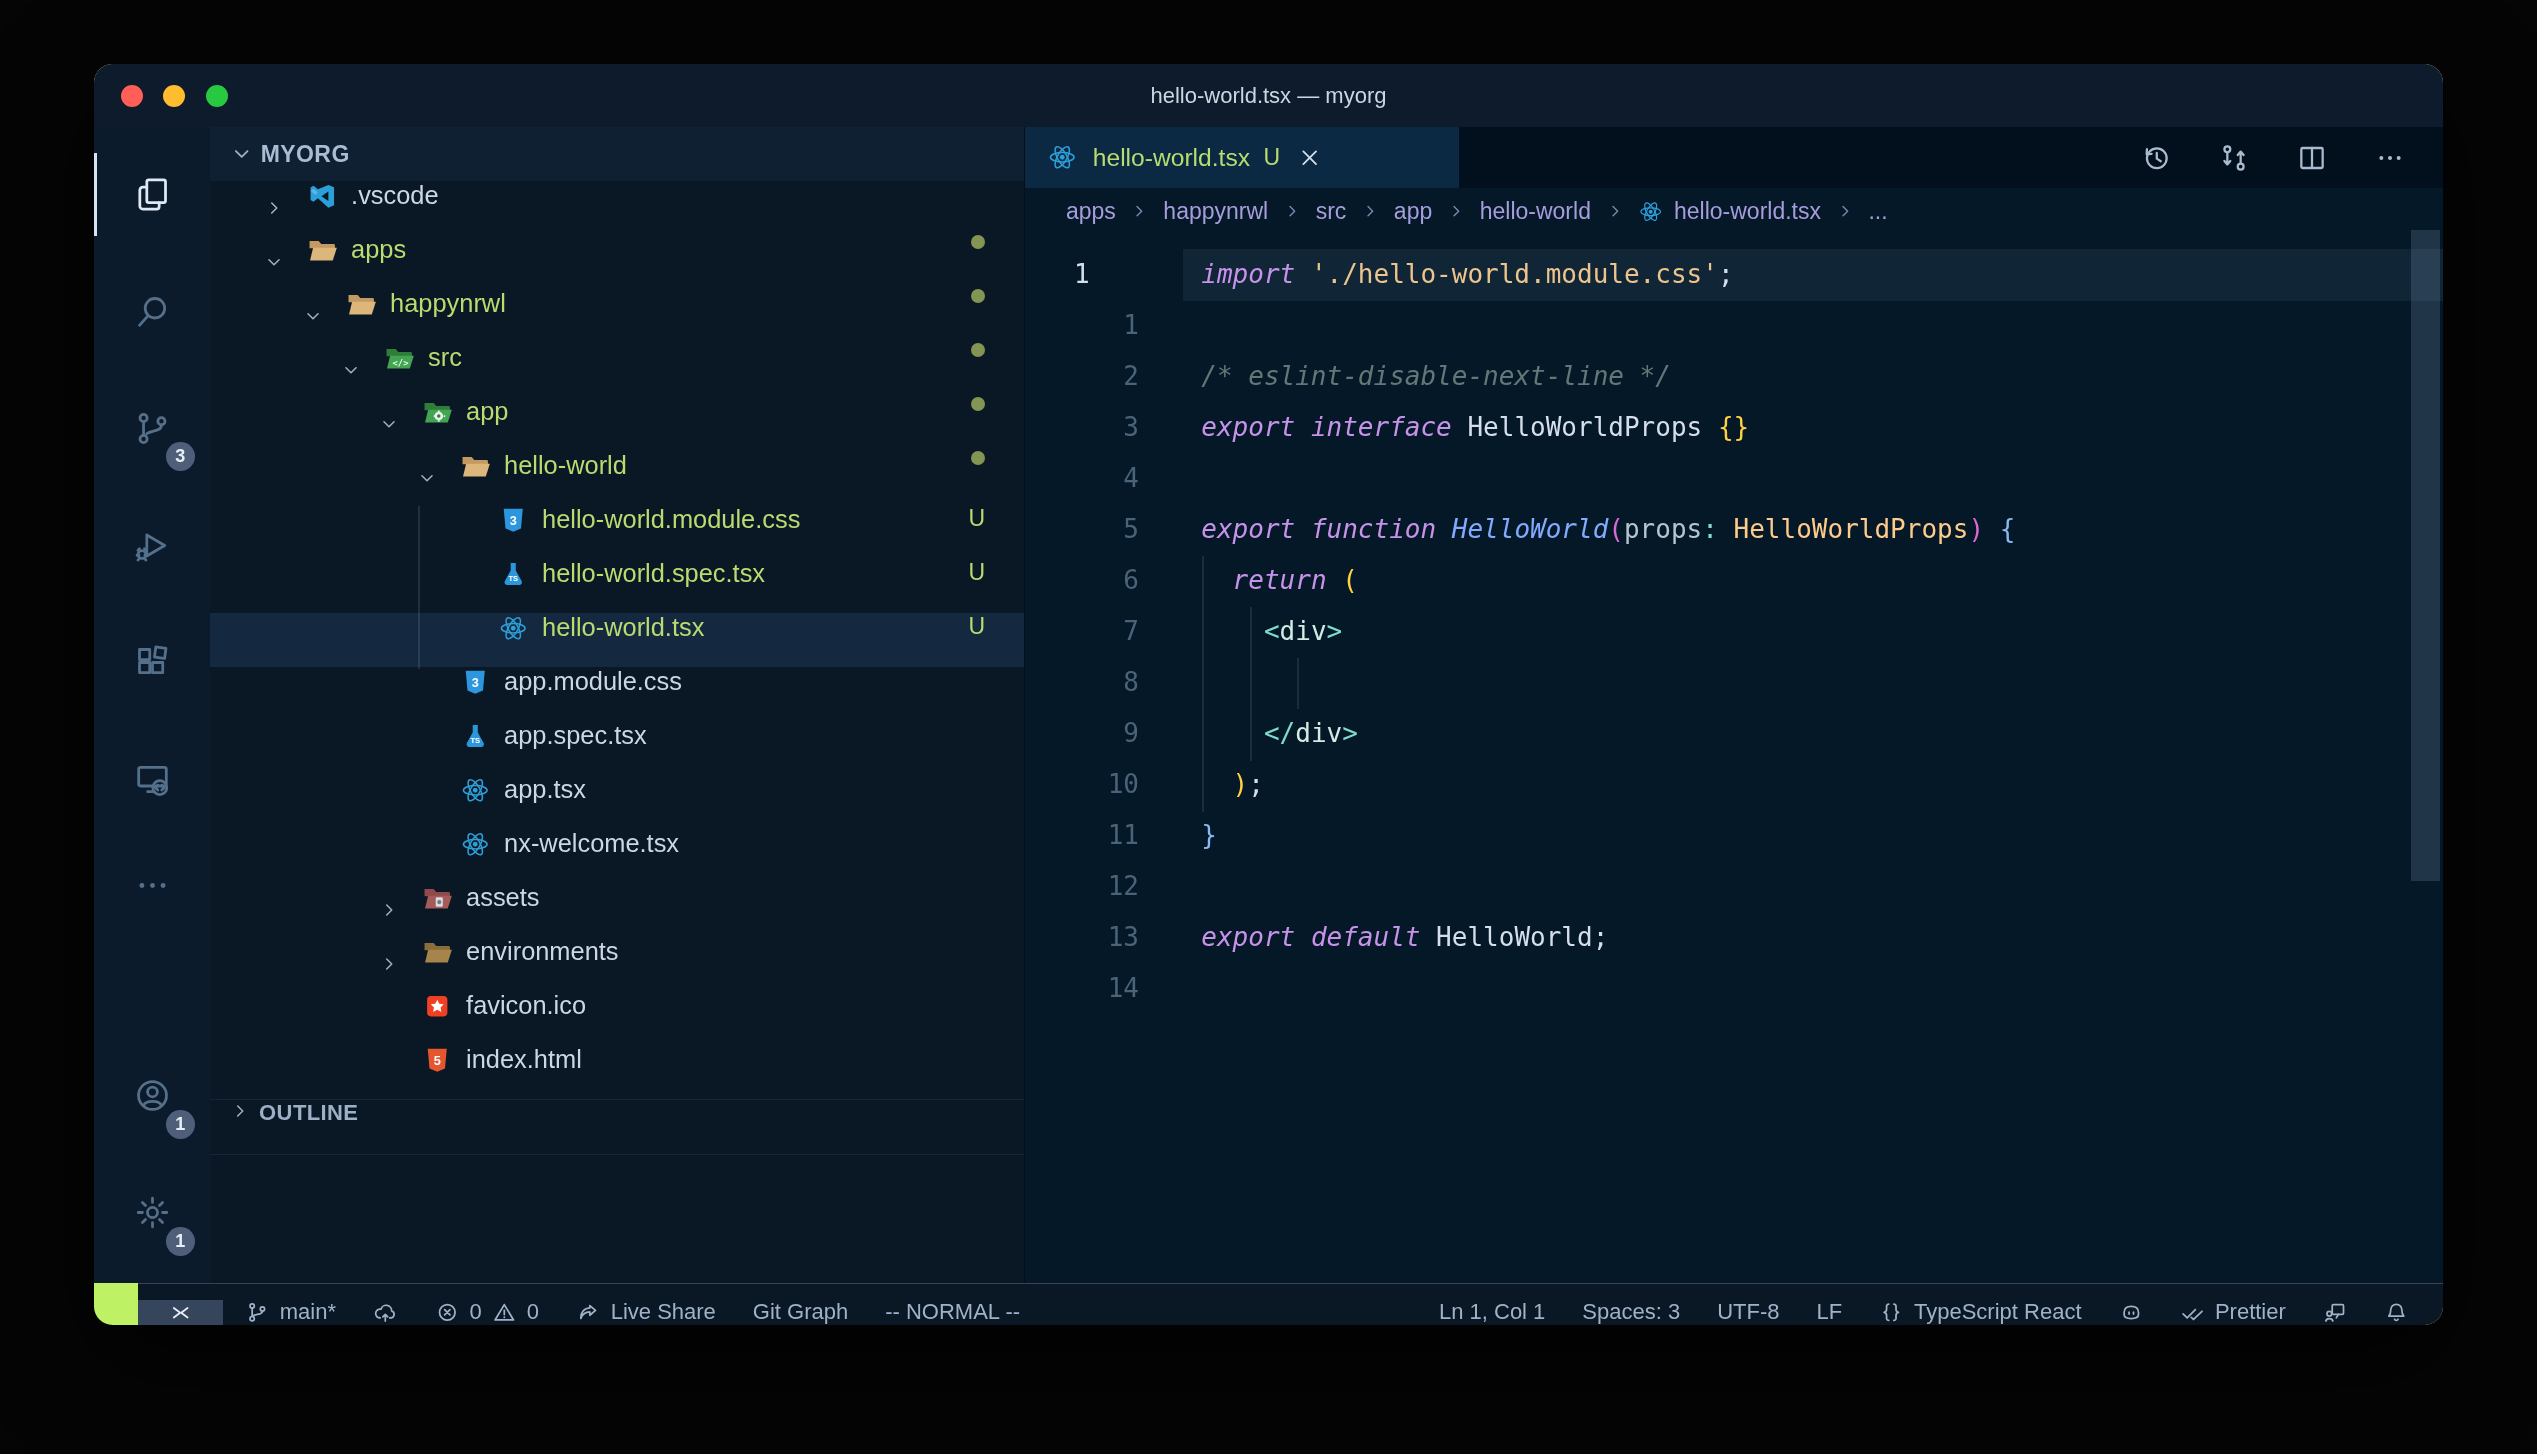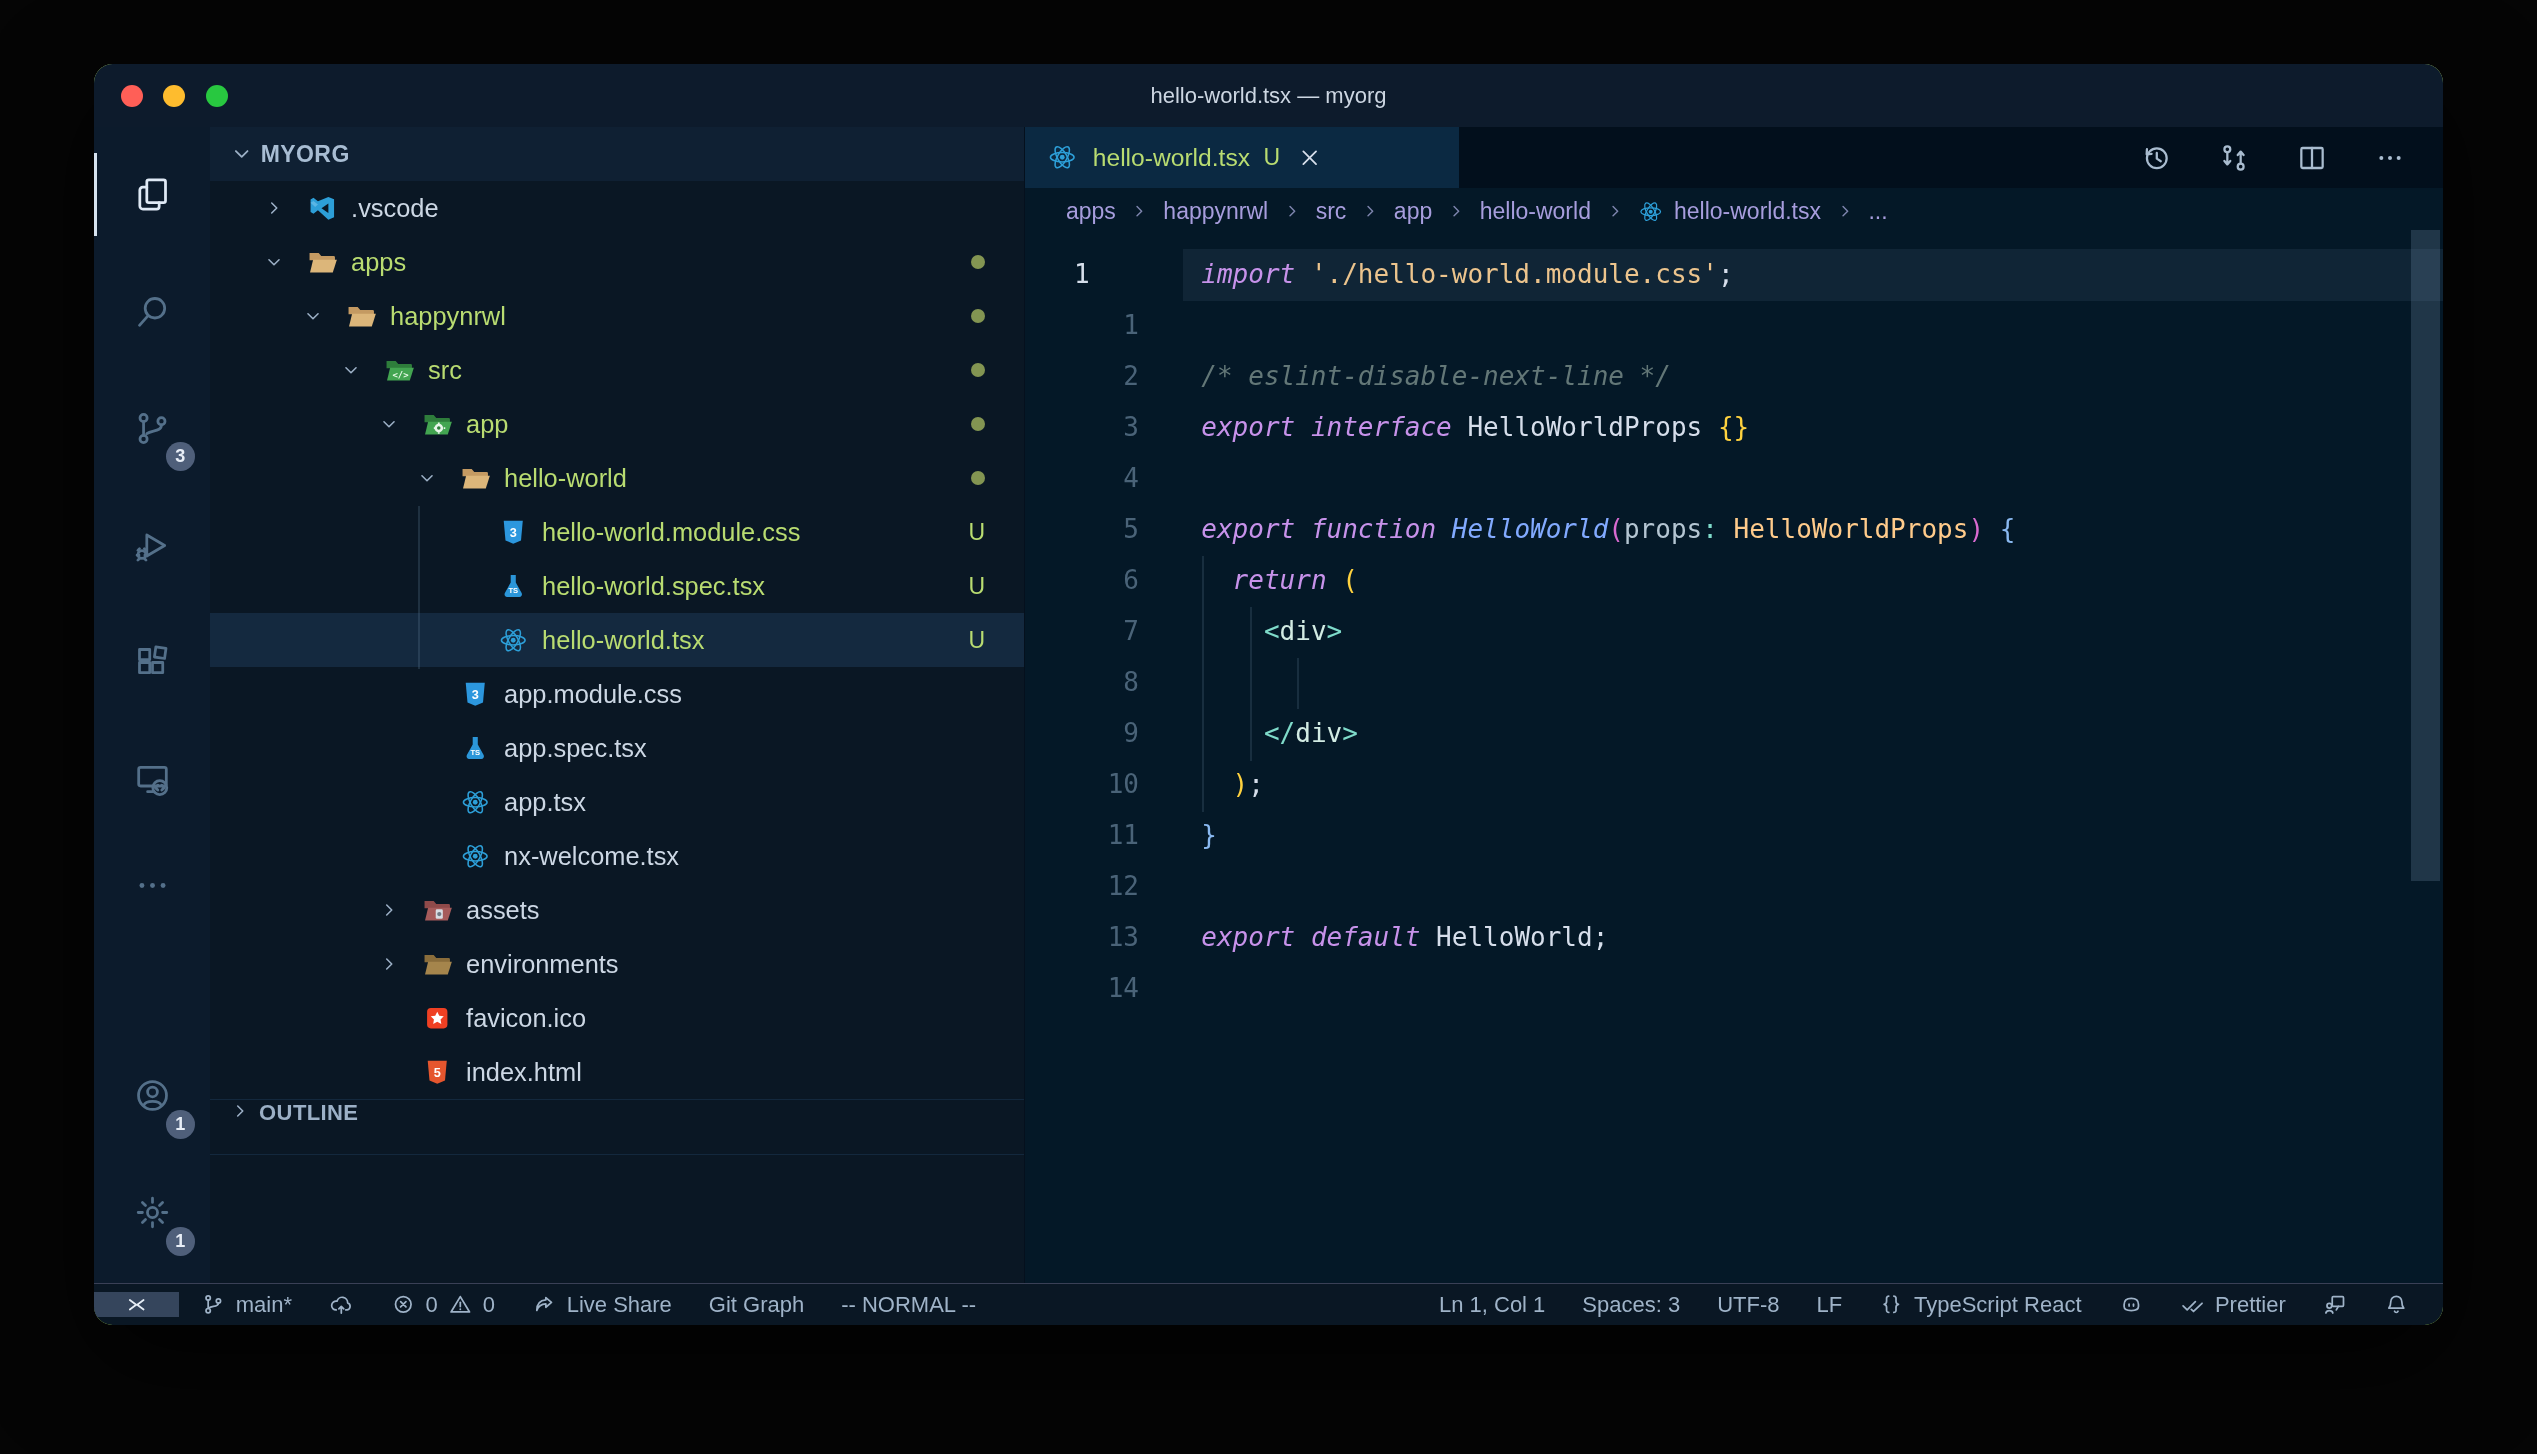--- a/index.html
+++ b/index.html
@@ -28,21 +28,21 @@
   .abottom{margin-top:auto;padding-bottom:12px;}
   
   .sidebar{width:814px;background:#0a1724;flex:0 0 auto;display:flex;flex-direction:column;position:relative;}
   .sb-header{height:63px;display:flex;align-items:center;padding:0 37px 0 49px;color:#93a7bd;
              font-size:22px;letter-spacing:1.3px;flex:0 0 auto;}
   .sb-header .icon{width:29px;height:29px;margin-left:auto;color:#7d93aa;}
   .ws-row{height:54px;background:#0f2033;display:flex;align-items:center;padding-left:18.6px;flex:0 0 auto;}
   .ws-row .icon{width:25.4px;height:25.4px;color:#9cb0c6;}
   .ws-label{color:#a8bdd3;font-weight:bold;font-size:23px;letter-spacing:0.4px;margin-left:6.8px;}
   .tree{position:relative;flex:0 0 auto;}
-  .trow{height:54px;display:flex;align-items:center;position:relative;padding-right:39px;}
+  .trow{height:54px;display:flex;align-items:flex-start;position:relative;padding-right:39px;}
   .trow.selected{background:#14293f;}
   .chev{width:44px;height:54px;display:flex;align-items:center;color:#9cb0c6;flex:0 0 auto;}
   .chev .icon{width:22px;height:22px;}
   .ficon{width:30.5px;height:30.5px;margin-right:13.6px;flex:0 0 auto;}
   .tlabel{font-size:25.4px;color:#ccd7e4;white-space:nowrap;}
   .trow.untracked .tlabel{color:#b9dc71;}
   .ubadge{margin-left:auto;color:#b9dc71;font-size:23px;}
   .gdot{margin-left:auto;width:14.4px;height:14.4px;border-radius:50%;background:#839552;}
   .tree-guide{position:absolute;width:1.7px;background:rgba(95,126,151,.25);}
   .sb-section{height:54px;border-top:1.7px solid #13283d;display:flex;padding-left:18.6px;flex:0 0 auto;}
@@ -83,22 +83,22 @@
   .t-fn{color:#82aaff;font-style:italic;}
   .t-pr{color:#b4c5d2;}
   .t-cl{color:#7fdbca;}
   .t-ty{color:#ffcb8b;}
   .t-jp{color:#7fdbca;}
   .t-jt{color:#d2ebe3;}
   .t-tx{color:#d6deeb;}
   .iguide{position:absolute;width:1.7px;background:rgba(95,126,151,.22);}
   .scrollthumb{position:absolute;right:3.4px;top:103px;width:29px;height:651px;background:rgba(132,162,190,.22);}
   
-  .statusbar{height:41px;background:#0a1724;border-top:1.7px solid #3a4056;display:flex;align-items:center;
-             color:#9fb3c8;font-size:22px;flex:0 0 auto;}
+  .statusbar{height:41px;background:#0a1724;border-top:1.7px solid #3a4056;display:flex;align-items:flex-end;
+             color:#9fb3c8;font-size:22px;flex:0 0 auto;margin-left:44px;}
   .sb-remote{width:85px;background:#35455c;color:#e6edf5;display:flex;align-items:center;justify-content:center;flex:0 0 auto;}
   .sb-remote .icon{width:25.4px;height:25.4px;}
   .sgroup{display:flex;align-items:center;gap:37px;padding:0 22px;}
   .sgroup.right{margin-left:auto;padding-right:34px;}
   .sitem{display:flex;align-items:center;gap:10.2px;white-space:nowrap;}
   .sitem .icon{width:24.6px;height:24.6px;}
   .icon svg{width:100%;height:100%;display:block;}
 </style>
 </head>
 <body>

